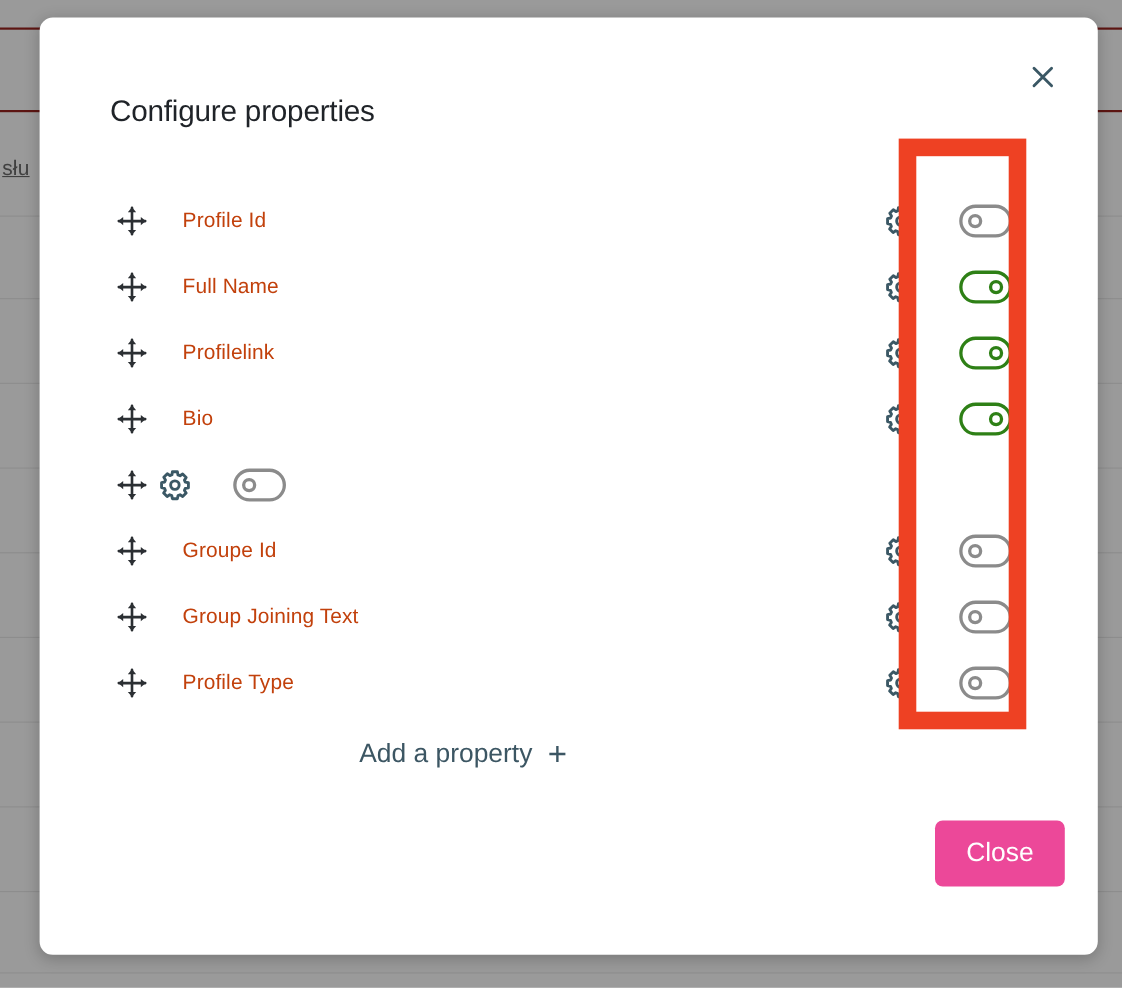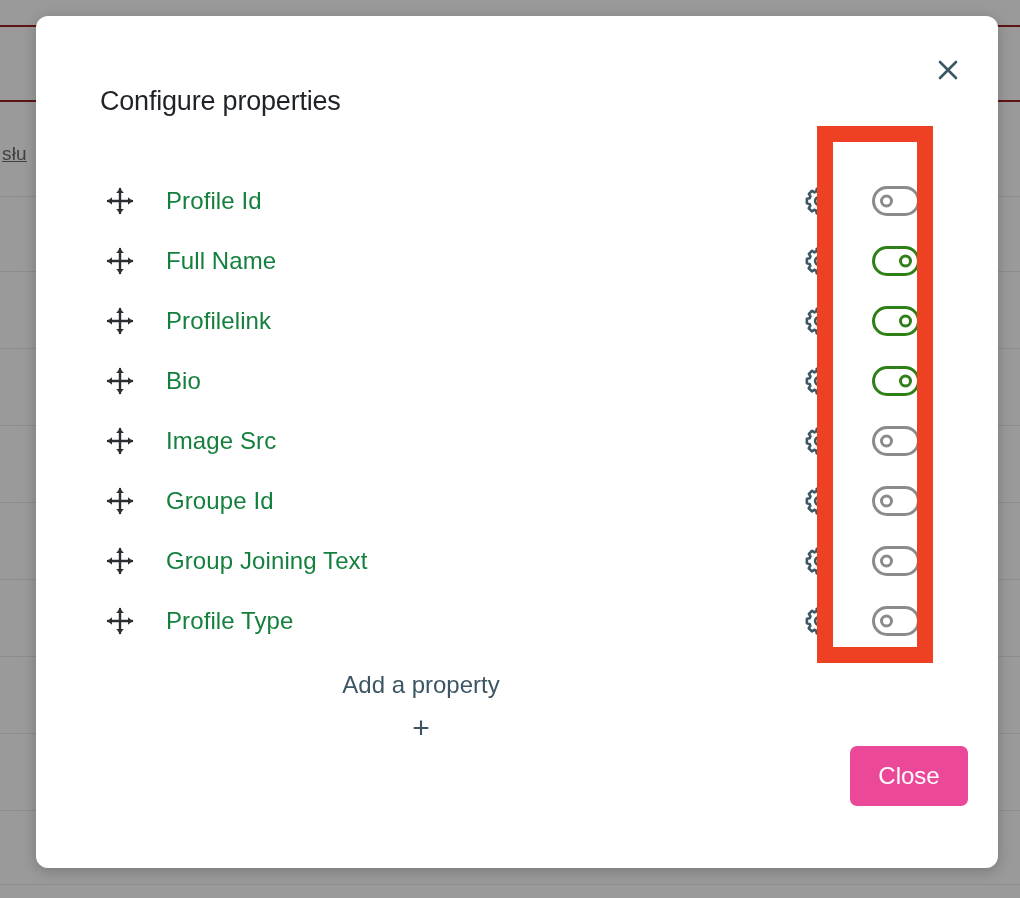--- a/index.html
+++ b/index.html
@@ -114,22 +114,22 @@
     display: flex;
     align-items: center;
     justify-content: center;
     flex: 0 0 40px;
     cursor: move;
   }
   .drag-handle svg { display: block; }
 
   .prop-label {
     margin-left: 26px;
-    font-size: 24px;
-    color: #15803d;
+    font-size: 19px;
+    color: #c2410c;
     flex: 1 1 auto;
     letter-spacing: .1px;
   }
 
   .gear-btn {
     flex: 0 0 38px;
     width: 38px;
     height: 38px;
     display: flex;
     align-items: center;
@@ -189,21 +189,20 @@
     left: 0;
     top: 655px;
     width: 770px;
     display: flex;
     justify-content: center;
     align-items: center;
     gap: 14px;
     color: #3c5663;
     font-size: 24px;
     cursor: pointer;
-    flex-direction: column;
   }
   .add-prop .plus {
     font-size: 30px;
     line-height: 1;
     font-weight: 300;
   }
 
   
   .close-btn {
     position: absolute;
@@ -343,21 +342,20 @@
         <div class="prop-row">
           <span class="drag-handle">
             <svg width="28" height="28" viewBox="0 0 28 28">
               <path d="M14 2 L14 26 M2 14 L26 14" stroke="#2b2f33" stroke-width="2.4" stroke-linecap="round"></path>
               <path d="M14 1.5 L10.2 6 L17.8 6 Z" fill="#2b2f33"></path>
               <path d="M14 26.5 L10.2 22 L17.8 22 Z" fill="#2b2f33"></path>
               <path d="M1.5 14 L6 10.2 L6 17.8 Z" fill="#2b2f33"></path>
               <path d="M26.5 14 L22 10.2 L22 17.8 Z" fill="#2b2f33"></path>
             </svg>
           </span>
-          <span class="prop-label">Image Src</span>
           <button class="gear-btn">
             <svg width="30" height="30" viewBox="0 0 24 24">
               <path fill="none" stroke="#3b5865" stroke-width="2.1" stroke-linejoin="round" d="M10.2 2.3h3.6l.45 2.25 1.5.62 1.9-1.25 2.55 2.55-1.25 1.9.62 1.5 2.25.45v3.6l-2.25.45-.62 1.5 1.25 1.9-2.55 2.55-1.9-1.25-1.5.62-.45 2.25h-3.6l-.45-2.25-1.5-.62-1.9 1.25-2.55-2.55 1.25-1.9-.62-1.5L2.3 13.8v-3.6l2.25-.45.62-1.5-1.25-1.9 2.55-2.55 1.9 1.25 1.5-.62z"></path>
               <circle cx="12" cy="12" r="3.1" fill="none" stroke="#3b5865" stroke-width="2.1"></circle>
             </svg>
           </button>
           <div class="toggle" role="switch" aria-checked="false">
             <span class="knob"></span>
           </div>
         </div>

